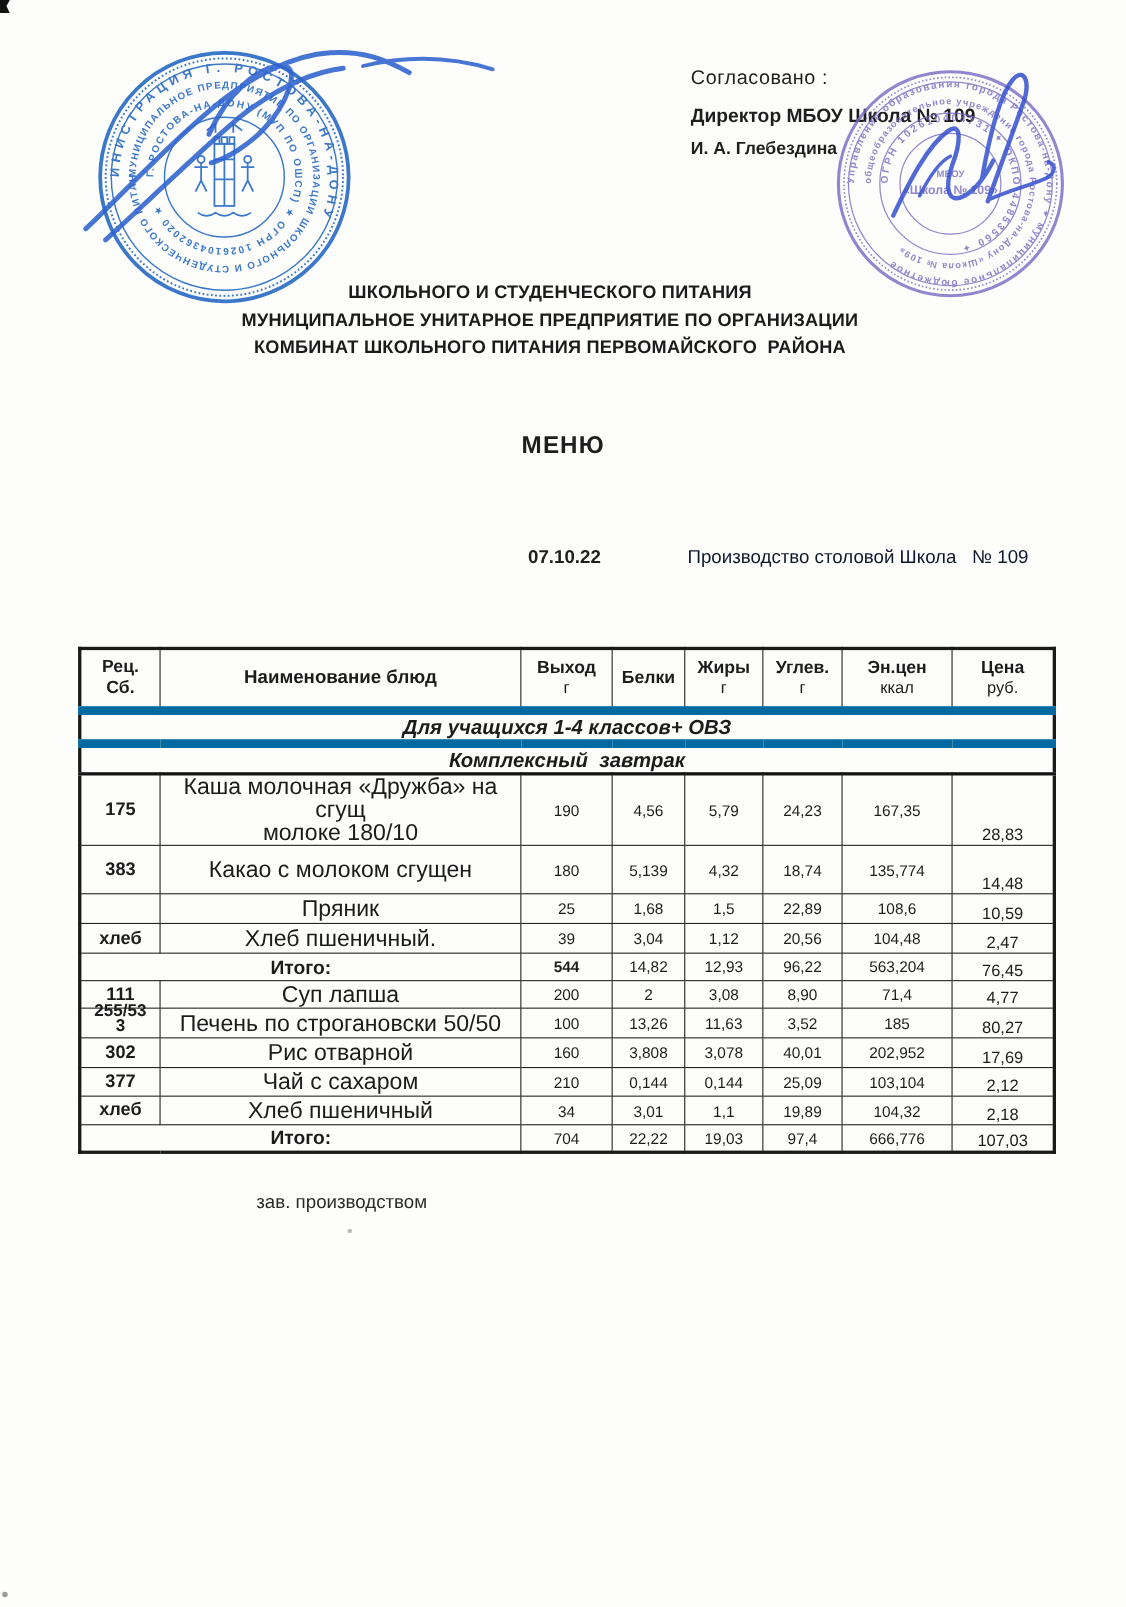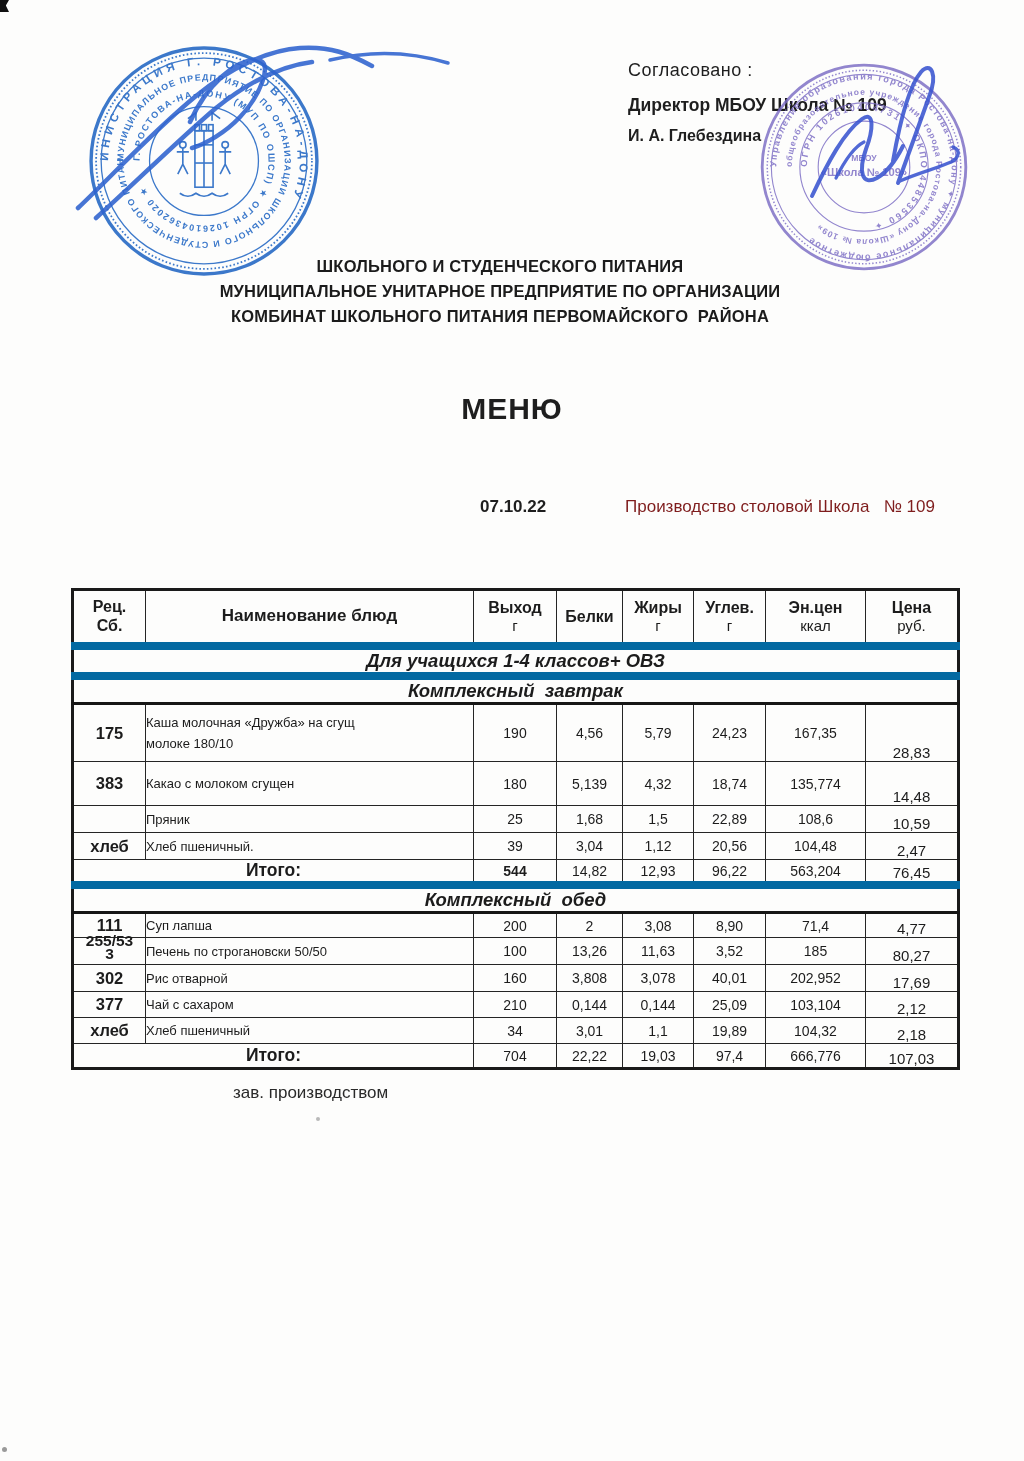--- a/index.html
+++ b/index.html
@@ -23,42 +23,42 @@
   .approval .agreed{font-size:18px;font-weight:normal;letter-spacing:.5px;}
   .approval .line{font-size:17.5px;font-weight:bold;margin-top:14px;white-space:pre;}
   .approval .line2{font-size:16px;font-weight:bold;margin-top:11px;white-space:pre;}
 
   
   .org{position:absolute;left:40px;top:254px;width:920px;text-align:center;
     font-weight:bold;font-size:16.5px;line-height:25px;letter-spacing:.2px;color:#1b1b1b;}
   .org div{white-space:pre;}
 
   .menu-title{position:absolute;left:0;top:392px;width:1024px;text-align:center;
-    font-size:30px;font-weight:bold;letter-spacing:1px;}
+    font-size:22px;font-weight:bold;letter-spacing:1px;}
 
   .date-row{position:absolute;left:0;top:497px;width:1024px;font-size:17px;}
   .date-row .date{position:absolute;left:480px;font-weight:bold;}
-  .date-row .prod{position:absolute;left:625px;font-weight:normal;white-space:pre;color:#7f1d1d;}
+  .date-row .prod{position:absolute;left:625px;font-weight:normal;white-space:pre;color:#0f172a;}
 
   
   table.menu{position:absolute;left:71px;top:588px;border-collapse:collapse;table-layout:fixed;
     width:886px;border:3px solid #1a1a1a;}
   table.menu td,table.menu th{border:1.5px solid #252525;padding:0;overflow:visible;
     font-family:"Liberation Sans","DejaVu Sans",sans-serif;color:#1c1c1c;}
   th .h1{display:block;font-size:16px;font-weight:bold;line-height:19px;}
   th .h2{display:block;font-size:15px;font-weight:normal;line-height:18px;}
   th{vertical-align:middle;text-align:center;}
   th.name-h{font-size:17px;font-weight:bold;}
   tr.section td{
     text-align:center;font-weight:bold;font-style:italic;font-size:18.5px;
     border-top:8px solid #0369a1;border-bottom:3px solid #161616;white-space:pre;}
   td.rec{font-size:16.5px;text-align:center;vertical-align:middle;font-weight:bold;}
   td.rec.wrap{white-space:pre-line;line-height:13px;font-size:15.5px;vertical-align:top;
     padding-top:0;transform:translateY(-4px);}
-  td.nm{font-size:13px;text-align:left;padding-left:5px;vertical-align:middle;white-space:pre-line;line-height:21px;}
+  td.nm{font-size:21px;text-align:center;padding-left:5px;vertical-align:middle;white-space:pre-line;line-height:21px;}
   td.num{font-size:14px;text-align:center;vertical-align:middle;}
   td.price{font-size:15px;text-align:center;vertical-align:bottom;padding-bottom:2px;color:#242424;}
   td.total-label{font-size:17.5px;font-weight:bold;text-align:center;vertical-align:middle;}
   td.num.b{font-weight:bold;}
   .footer-sign{position:absolute;left:233px;top:1083px;font-size:17px;color:#2a2a2a;}
 
   .stamp text{font-family:"Liberation Sans","DejaVu Sans",sans-serif;}
 </style>
 </head>
 <body>
@@ -262,23 +262,20 @@
       <tr style="height:25px">
         <td class="total-label" colspan="2">Итого:</td>
         <td class="num b">544</td>
         <td class="num">14,82</td>
         <td class="num">12,93</td>
         <td class="num">96,22</td>
         <td class="num">563,204</td>
         <td class="price">76,45</td>
       </tr>
 
-      <tr class="section" style="height:26px">
-        <td colspan="8">Комплексный  обед</td>
-      </tr>
 
       <tr style="height:25px">
         <td class="rec">111</td>
         <td class="nm">Суп лапша</td>
         <td class="num">200</td>
         <td class="num">2</td>
         <td class="num">3,08</td>
         <td class="num">8,90</td>
         <td class="num">71,4</td>
         <td class="price">4,77</td>

